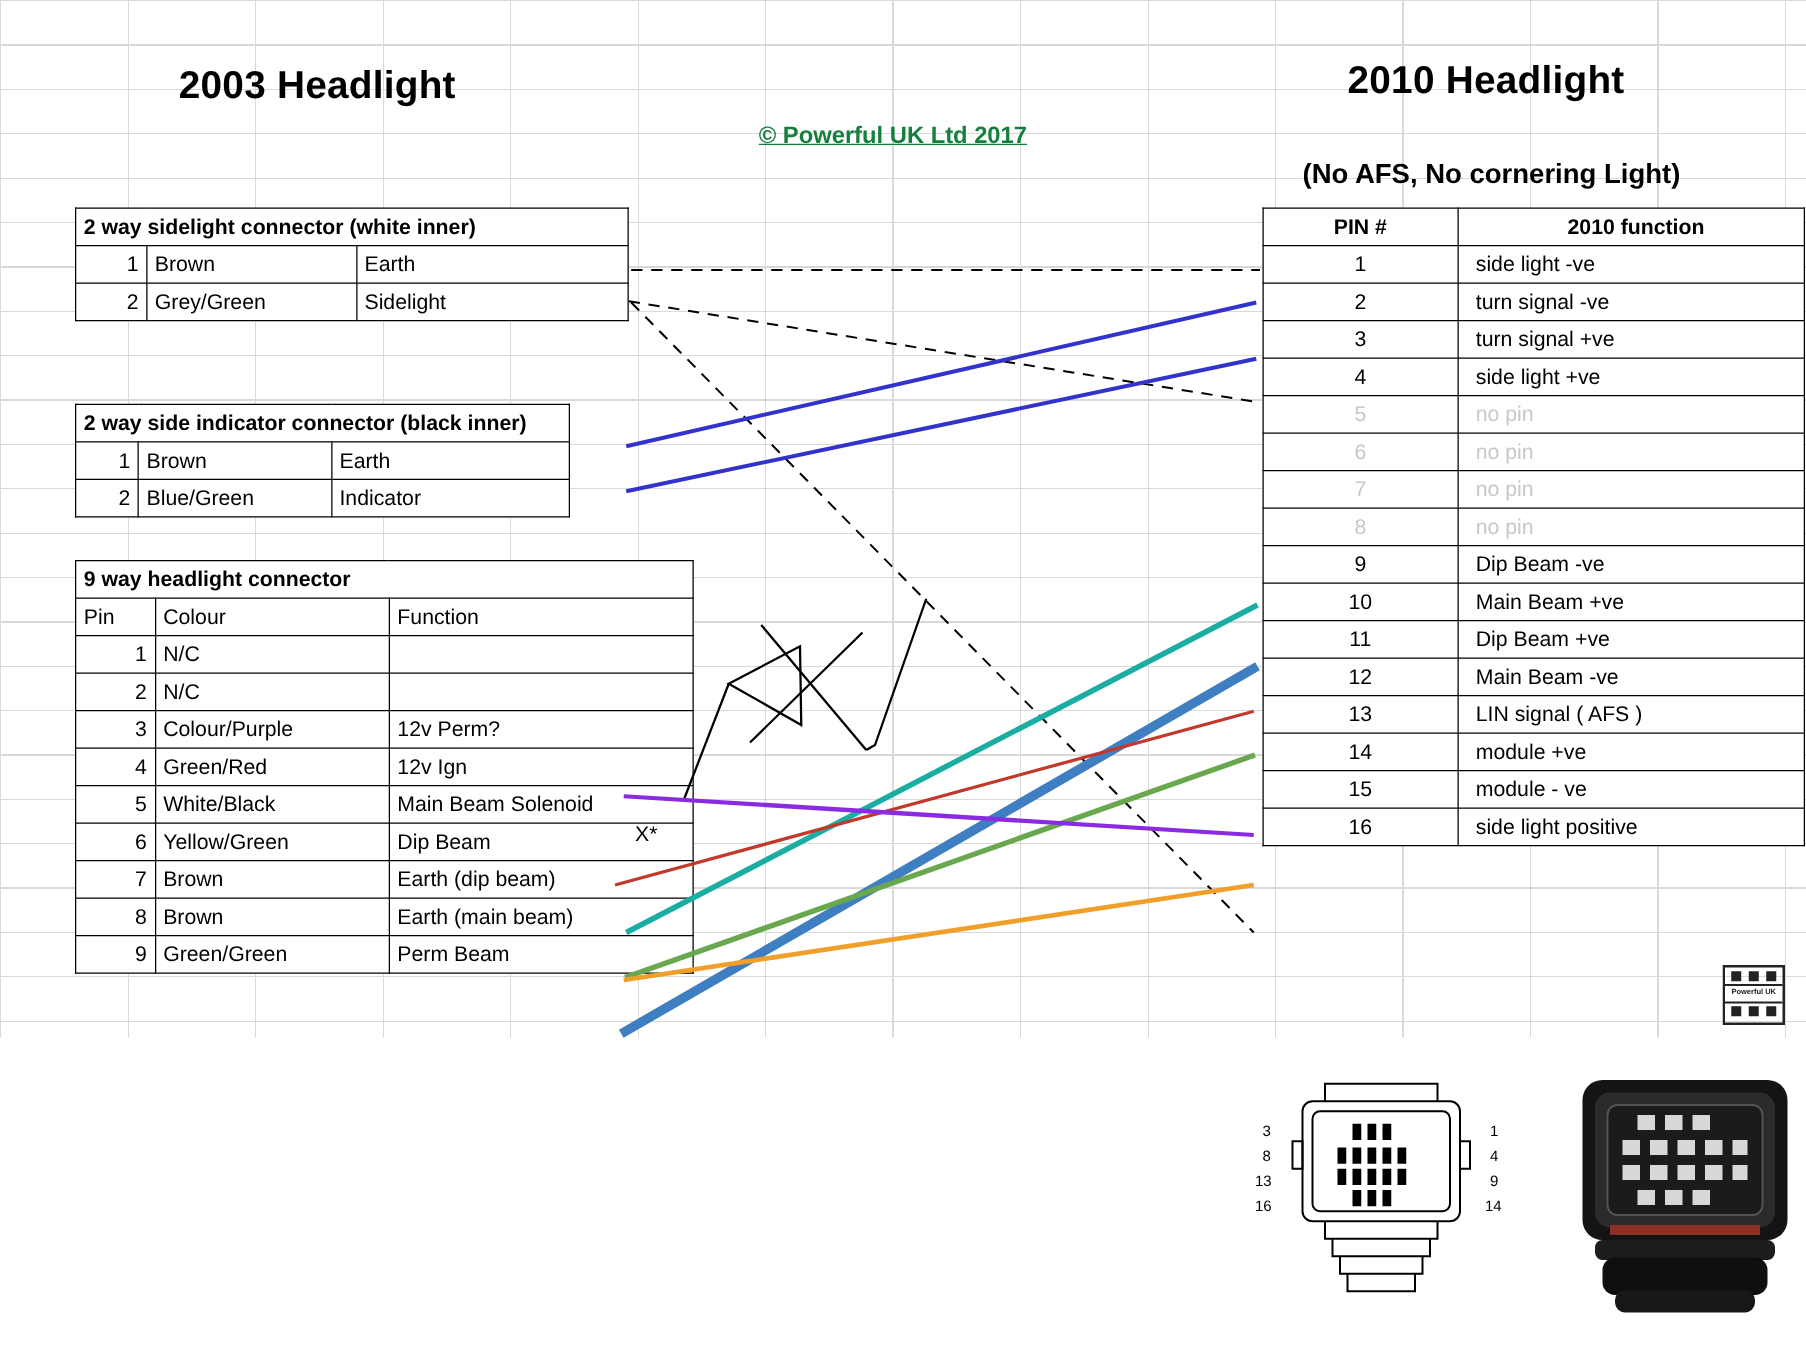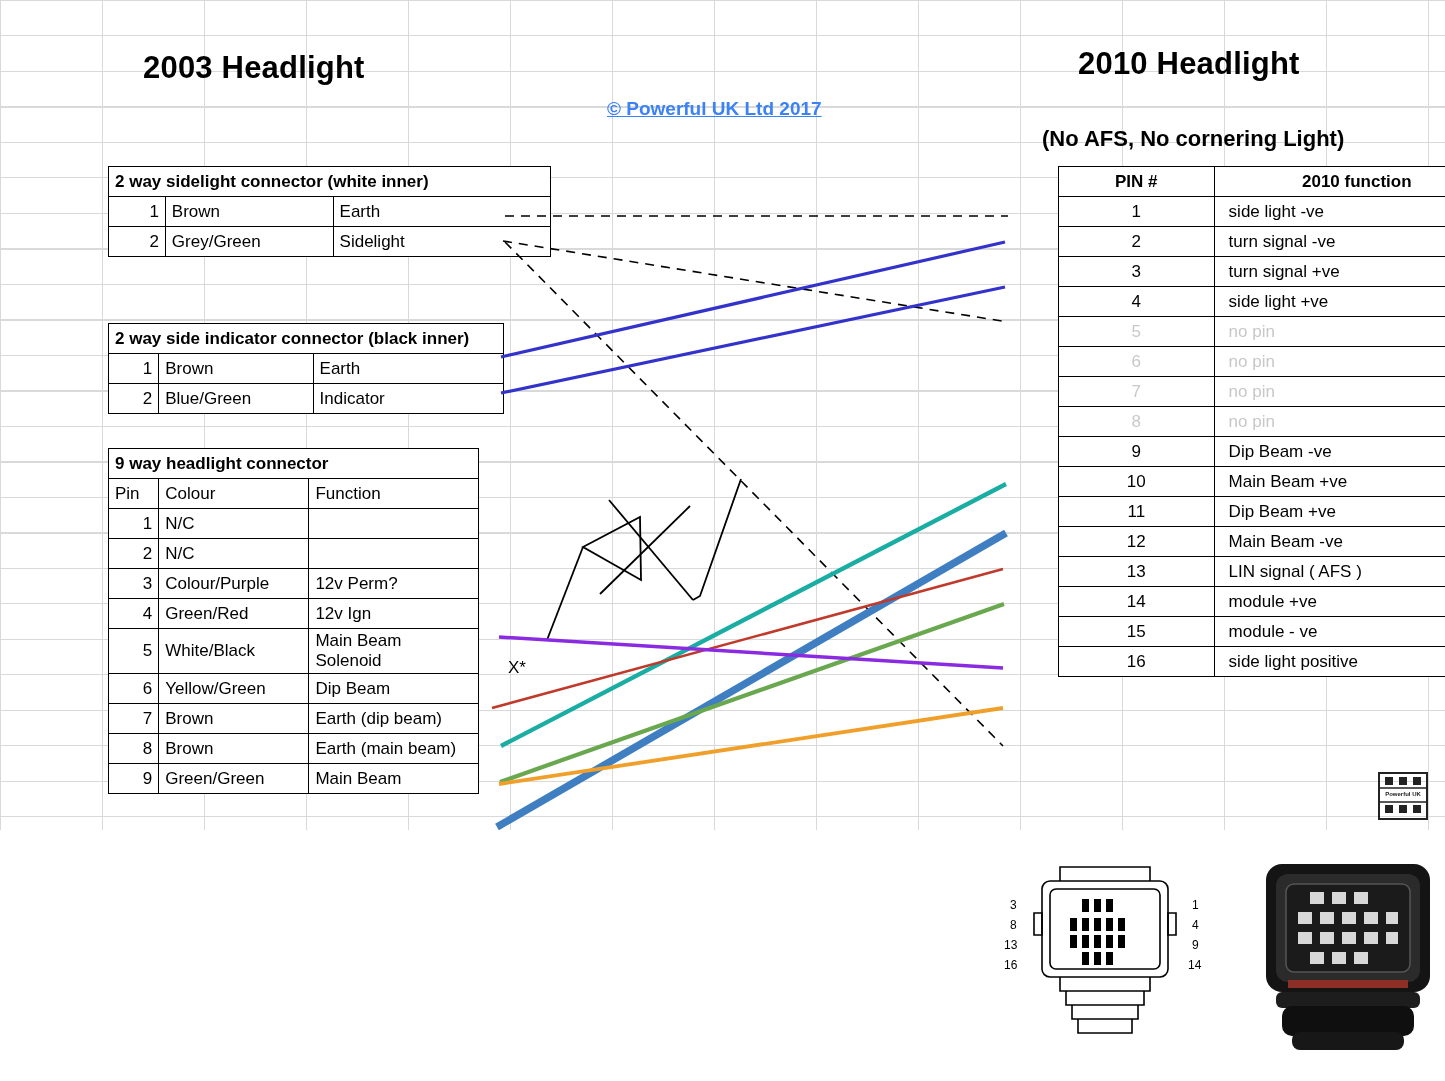--- a/index.html
+++ b/index.html
@@ -11,42 +11,42 @@
         background-image:
           repeating-linear-gradient(to right, #d9d9d9 0px, #d9d9d9 1px, transparent 1px, transparent 102px),
           repeating-linear-gradient(to bottom, #d9d9d9 0px, #d9d9d9 1px, transparent 1px, transparent 35.5px);
         }
   #gridmask{position:absolute;left:0;top:830px;width:1445px;height:251px;background:#fff;}
 
   .ttl{position:absolute;font-weight:bold;font-size:31px;letter-spacing:.2px;}
   #title2003{left:143px;top:50px;}
   #title2010{left:1078px;top:46px;}
 
-  #copyright{position:absolute;left:607px;top:98px;font-size:19px;font-weight:bold;color:#3b82f6;text-decoration:underline;}
+  #copyright{position:absolute;left:607px;top:98px;font-size:19px;font-weight:bold;color:#15803d;text-decoration:underline;}
   #noafs{position:absolute;left:1042px;top:126px;font-size:22px;font-weight:bold;}
 
   
-  table{border-collapse:collapse;position:absolute;background:#fff;margin-left:48px;}
+  table{border-collapse:collapse;position:absolute;background:#fff;}
   table td{border:1px solid #000;font-size:17px;padding:2px 6px;height:30px;box-sizing:border-box;background:#fff;}
   .hdr{font-weight:bold;}
   .num{text-align:right;width:40px;}
   .ctr{text-align:center;}
 
   
   #t-side{left:60px;top:166px;width:443px;}
   #t-side .c1{width:57px;}
   #t-side .c2{width:168px;}
   #t-side .c3{width:218px;}
 
   #t-ind{left:60px;top:323px;width:396px;}
   #t-ind .c1{width:57px;}
   #t-ind .c2{width:168px;}
   #t-ind .c3{width:218px;}
 
-  #t-head{left:60px;top:448px;width:371px;}
+  #t-head{left:60px;top:448px;width:495px;}
   #t-head .c1{width:57px;}
   #t-head .c2{width:168px;}
   #t-head .c3{width:218px;}
 
   
   #t-pin{left:1010px;top:166px;width:434px;}
   #t-pin .c1{width:156px;text-align:center;}
   #t-pin .c2{width:278px;padding-left:14px;}
   #t-pin .nopin{color:#c8c8c8;}
 
@@ -158,21 +158,21 @@
       <td class="c3">Earth (dip beam)</td>
     </tr>
     <tr>
       <td class="c1 num">8</td>
       <td class="c2">Brown</td>
       <td class="c3">Earth (main beam)</td>
     </tr>
     <tr>
       <td class="c1 num">9</td>
       <td class="c2">Green/Green</td>
-      <td class="c3">Main Beam</td>
+      <td class="c3">Perm Beam</td>
     </tr>
   </tbody>
     </table>
 
   <div id="xmark">X*</div>
 
   <table id="t-pin">
     <tbody>
         <tr>
       <td class="c1 hdr ctr">PIN #</td>

